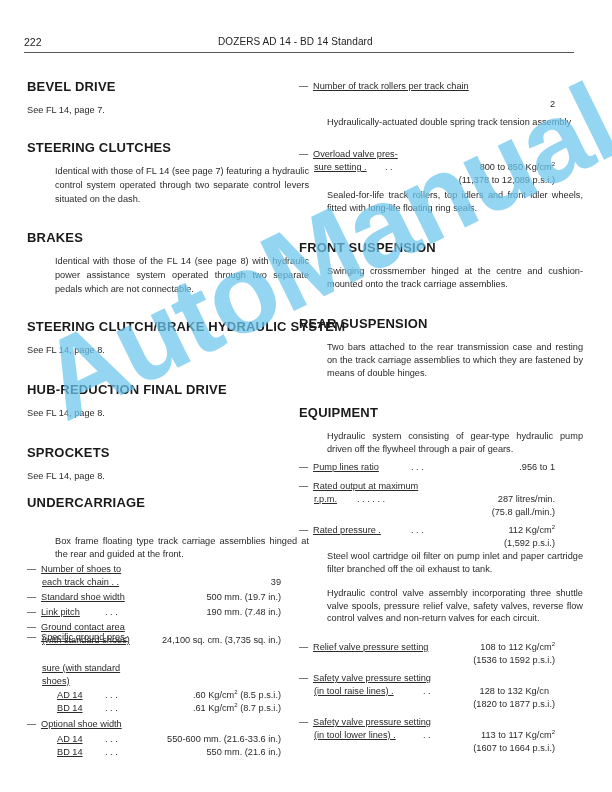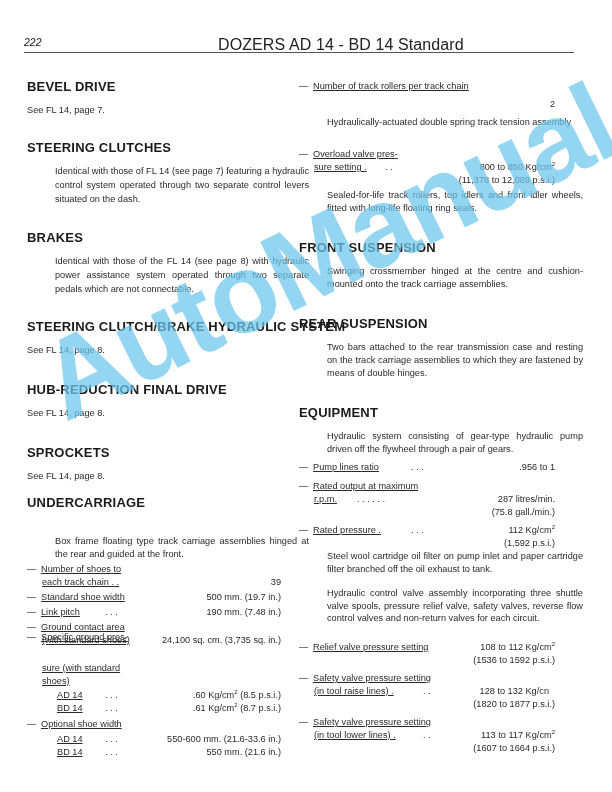--- a/index.html
+++ b/index.html
@@ -2,22 +2,22 @@
 <html><head>
   <meta charset="utf-8">
   <style>
     html, body { margin: 0; padding: 0; background: #ffffff; }
     body {
       width: 612px; height: 792px; position: relative; overflow: hidden;
       font-family: "Liberation Sans", "DejaVu Sans", sans-serif;
       color: #2a2a2a;
     }
     .page { position: absolute; inset: 0; }
-    .hdr-num { position: absolute; left: 24px; top: 36px; font-size: 10.5px; color: #222; font-style: italic; }
-    .hdr-title { position: absolute; left: 218px; top: 36px; font-size: 16px; color: #222; letter-spacing: 0.1px; }
+    .hdr-num { position: absolute; left: 24px; top: 36px; font-size: 10.5px; color: #222; }
+    .hdr-title { position: absolute; left: 218px; top: 36px; font-size: 10px; color: #222; letter-spacing: 0.1px; }
     .hdr-rule { position: absolute; left: 24px; top: 52px; width: 550px; height: 1px; background: #555; }
     .col { position: absolute; font-size: 9.2px; line-height: 13px; }
     .col-left { left: 27px; width: 254px; top: 76px; }
     .col-right { left: 299px; width: 256px; top: 76px; }
     .h { font-weight: bold; font-size: 13px; letter-spacing: 0.2px; color: #1a1a1a; }
     .p { text-align: justify; margin-left: 28px; }
     .abs { position: absolute; white-space: nowrap; }
     .row { position: absolute; left: 0; right: 0; height: 13px; }
     .row .lbl { position: absolute; left: 0; white-space: nowrap; text-decoration: underline; }
     .row .val { position: absolute; right: 0; white-space: nowrap; text-align: right; }

